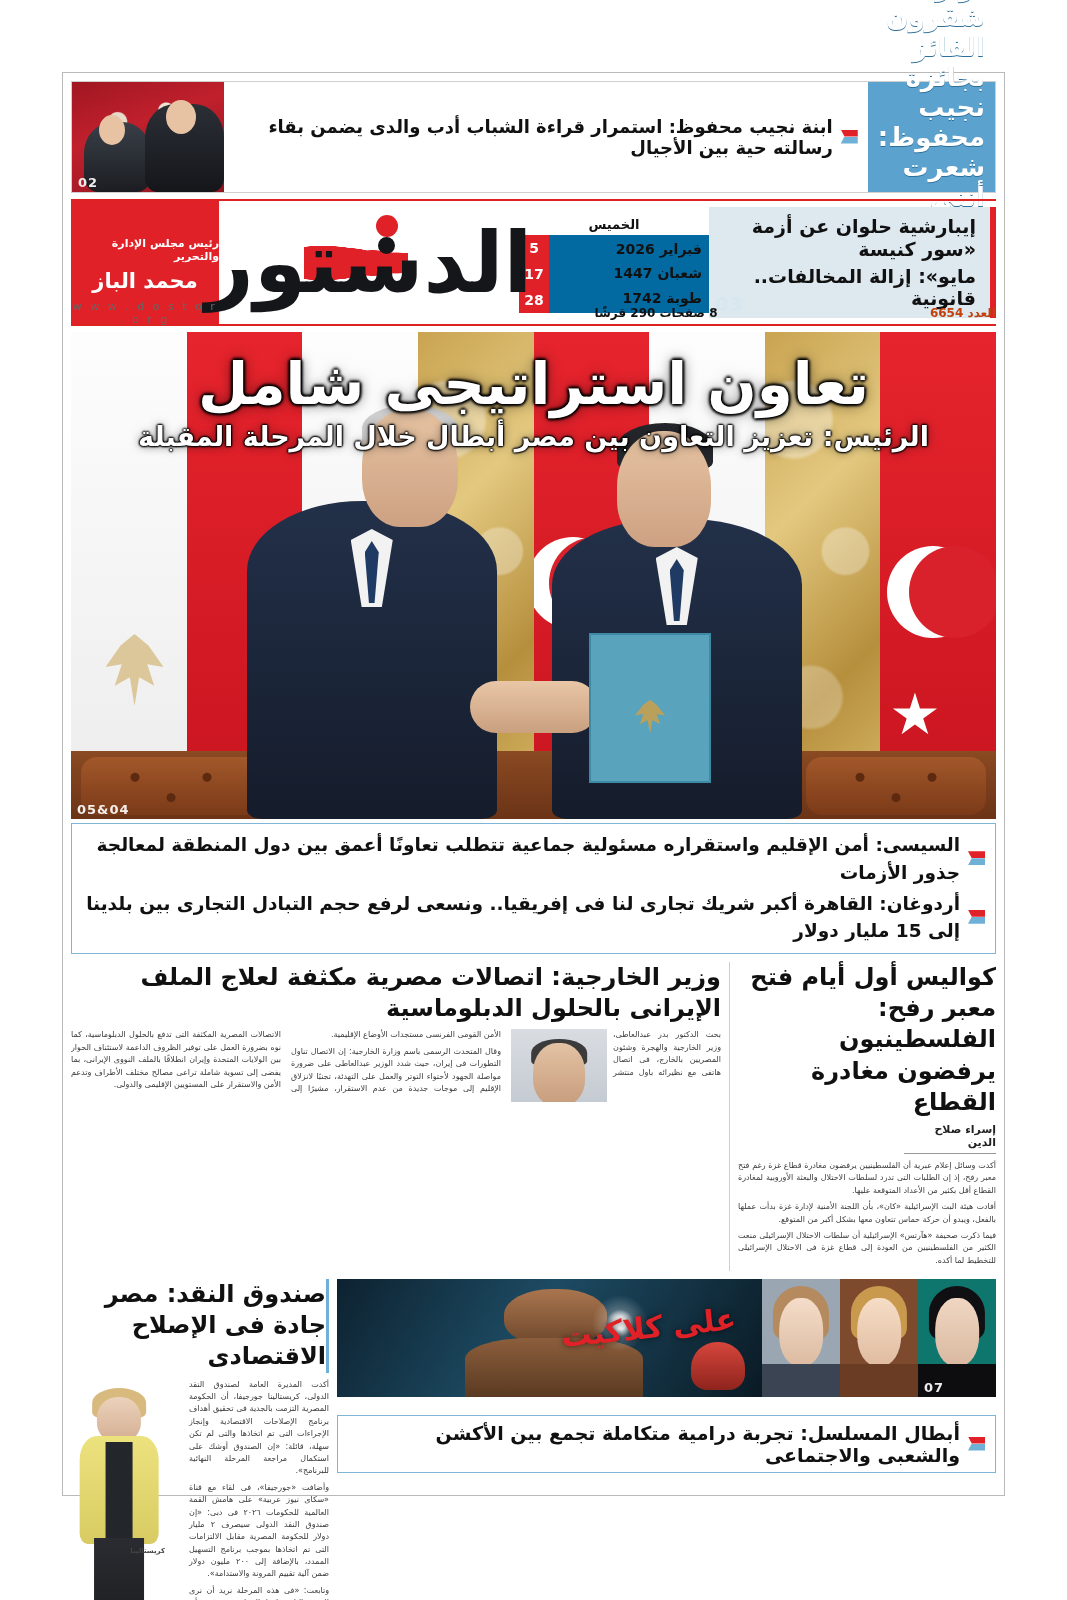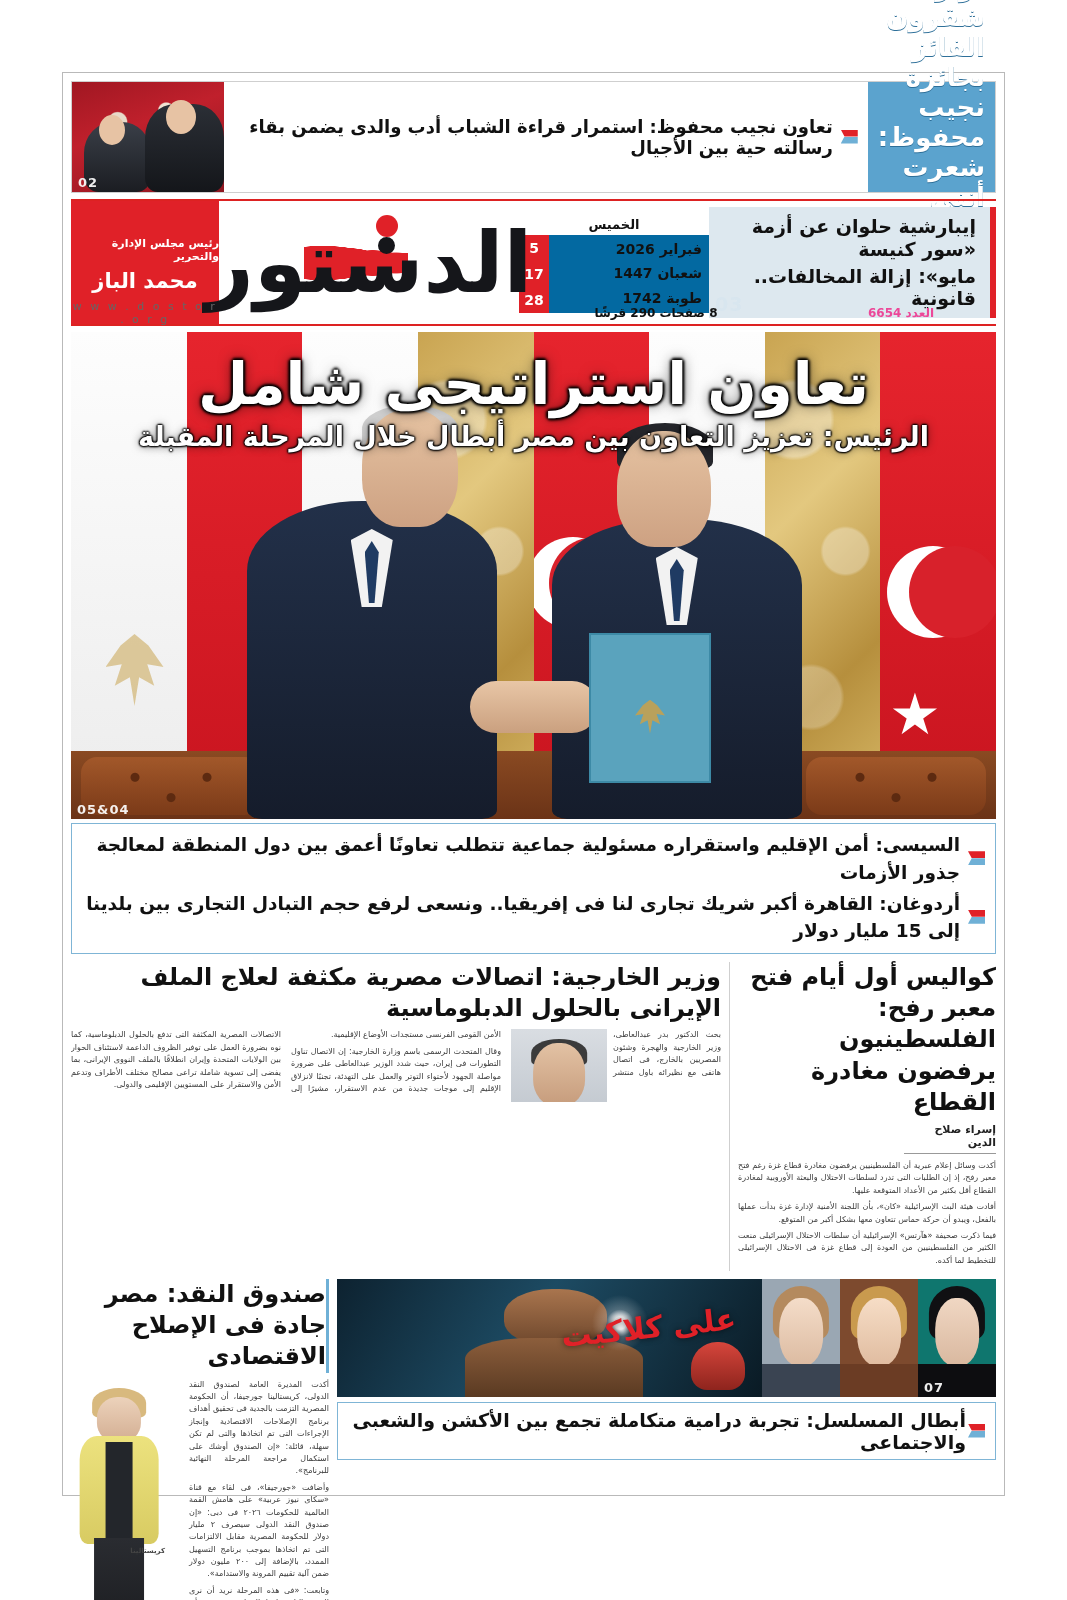--- a/index.html
+++ b/index.html
@@ -194,21 +194,21 @@
   .mh-bottom {
     position: absolute; left: 0; right: 0; bottom: -2px;
     display: flex; flex-direction: row; align-items: center;
     font-size: 12px; color: #333;
   }
   .mh-bottom .site {
     flex: 0 0 148px; text-align: center; color: #666;
     letter-spacing: 2.5px; font-size: 11px;
   }
   .mh-bottom .price { flex: 0 0 300px; text-align: center; font-size: 12px; font-weight: bold; color:#111; }
-  .mh-bottom .issue { flex: 0 0 190px; text-align: center; font-size: 12px; font-weight: bold; color:#ec4899; }
+  .mh-bottom .issue { flex: 0 0 190px; text-align: right; font-size: 12px; font-weight: bold; color:#c2410c; }
   .mh-bottom .spacer { flex: 1 1 auto; }
 
   .mh-rule {
     margin: 0 8px;
     border-top: 2px solid #d22;
   }
 
   
   .hero {
     position: relative;
@@ -437,24 +437,24 @@
     font-size: 30px; font-weight: bold; color: #e02128;
     text-shadow: 0 0 6px rgba(0,0,0,.6);
     transform: rotate(-6deg);
   }
   .flare {
     position: absolute; right: 26%; top: 10%;
     width: 64px; height: 64px; border-radius: 50%;
     background: radial-gradient(circle, rgba(255,255,255,.95) 0 14%, rgba(255,255,255,.25) 30%, transparent 62%);
   }
   .series-cap {
-    margin-top: 5px;
+    margin-top: 18px;
     border: 1px solid #7fb5d6;
     padding: 6px 10px;
-    display: flex; align-items: center; gap: 2px;
+    display: flex; align-items: center; gap: 8px;
     font-size: 19px; font-weight: bold; color: #111;
   }
   .series-right { flex: 0 0 258px; margin-right: 8px; }
 
   
   .imf { position: relative; }
   .imf-head {
     font-size: 24px; font-weight: bold; color: #111; line-height: 1.3;
     text-align: right; margin-bottom: 6px;
     border-right: 3px solid #6fb0d6; padding-right: 0;
@@ -505,21 +505,21 @@
 <div class="page">
 
   <div class="promo">
     <div class="promo-text">
       <div class="promo-line1">نزار شقرون الفائز بجائزة نجيب محفوظ: شعرت أننى أصافح أديب نوبل</div>
       <div class="promo-line2">
         <span class="flagmark">
             <i class="top"></i>
             <i class="bot"></i>
           </span>
-        <span>تعاون نجيب محفوظ: استمرار قراءة الشباب أدب والدى يضمن بقاء رسالته حية بين الأجيال</span>
+        <span>ابنة نجيب محفوظ: استمرار قراءة الشباب أدب والدى يضمن بقاء رسالته حية بين الأجيال</span>
       </div>
       <div class="pagebadge">02</div>
     </div>
     <div class="promo-photo">
       <span class="promo-figure-head" style="left:18%;top:30%;width:26px;height:30px;"></span>
       <span class="promo-figure-head" style="left:62%;top:16%;width:30px;height:34px;"></span>
     </div>
   </div>
 
   <div class="masthead">

